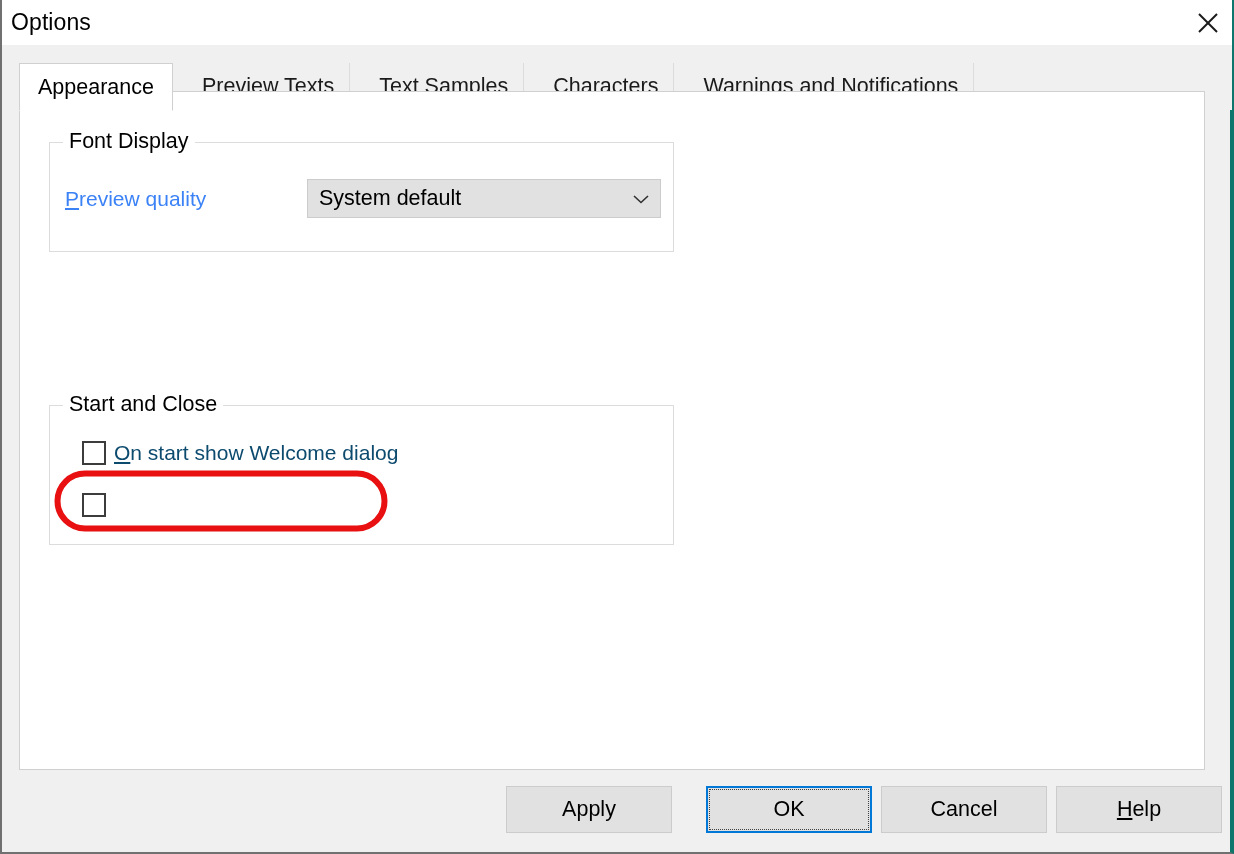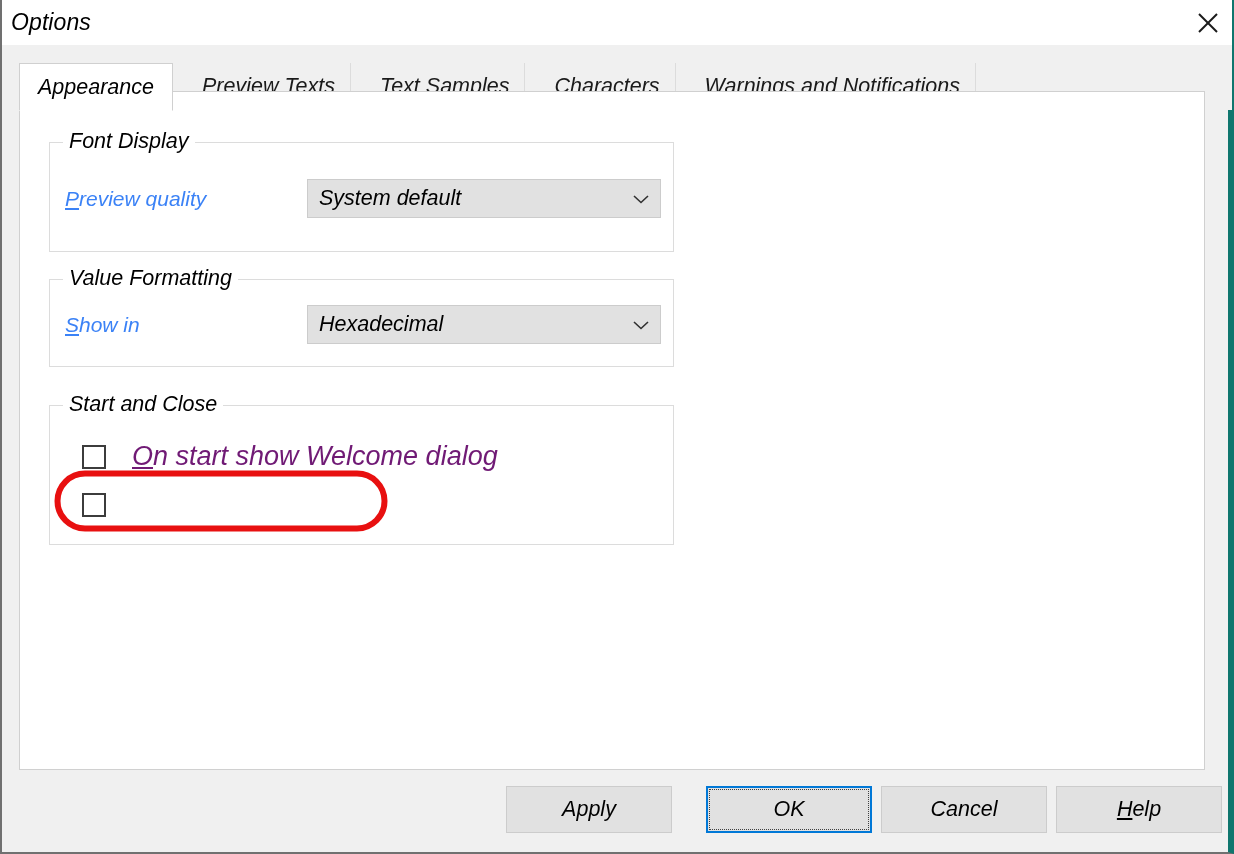--- a/index.html
+++ b/index.html
@@ -10,24 +10,23 @@
     background: #ffffff;
     font-family: "Liberation Sans", sans-serif;
   }
 
   #window {
     position: absolute;
     left: 0; top: 0;
     width: 1234px; height: 854px;
     background: #f0f0f0;
     border-left: 2px solid #707070;
-    border-right: 6px solid #0f766e;
+    border-right: 4px solid #0f766e;
     border-bottom: 2px solid #707070;
     border-top: none;
-    font-style: italic;
   }
 
   
   #titlebar {
     position: absolute;
     left: 0; top: 0;
     width: 1230px; height: 45px;
     background: #ffffff;
   }
   #title-text {
@@ -153,23 +152,23 @@
     cursor: default;
     white-space: nowrap;
   }
   .checkbox-box {
     width: 24px; height: 24px;
     border: 2px solid #3c3c3c;
     background: #ffffff;
     flex: 0 0 auto;
   }
   .checkrow .cb-label {
-    margin-left: 26px;
-    font-size: 27px;
-    color: #701a75;
+    margin-left: 8px;
+    font-size: 21px;
+    color: #0c4a6e;
   }
   .checkrow .cb-label u { text-decoration: underline; text-underline-offset: 2px; }
 
   
   #annotation {
     position: absolute;
     left: 52px; top: 470px;
     width: 334px; height: 62px;
     pointer-events: none;
     z-index: 5;
@@ -255,32 +254,20 @@
       <div class="combobox" style="left:257px; top:36px; width:354px; height:39px;">
         <span class="cb-value">System default</span>
         <span class="cb-arrow">
           <svg width="20" height="12" viewBox="0 0 20 12">
               <polyline points="3,3 10,9.5 17,3" fill="none" stroke="#303030" stroke-width="1.6"></polyline>
             </svg>
         </span>
       </div>
     </div>
 
-    <div class="groupbox" id="gb-value-format">
-      <div class="gb-title">Value Formatting</div>
-      <div class="field-label" style="left:15px; top:33px;"><u>S</u><span>how in</span></div>
-      <div class="combobox" style="left:257px; top:25px; width:354px; height:39px;">
-        <span class="cb-value">Hexadecimal</span>
-        <span class="cb-arrow">
-          <svg width="20" height="12" viewBox="0 0 20 12">
-              <polyline points="3,3 10,9.5 17,3" fill="none" stroke="#303030" stroke-width="1.6"></polyline>
-            </svg>
-        </span>
-      </div>
-    </div>
 
     <div class="groupbox" id="gb-start-close">
       <div class="gb-title">Start and Close</div>
 
       <div class="checkrow" style="left:32px; top:35px;">
         <span class="checkbox-box"></span>
         <span class="cb-label"><u>O</u><span>n start show Welcome dialog</span></span>
       </div>
 
       <div class="checkrow" style="left:32px; top:87px;">

